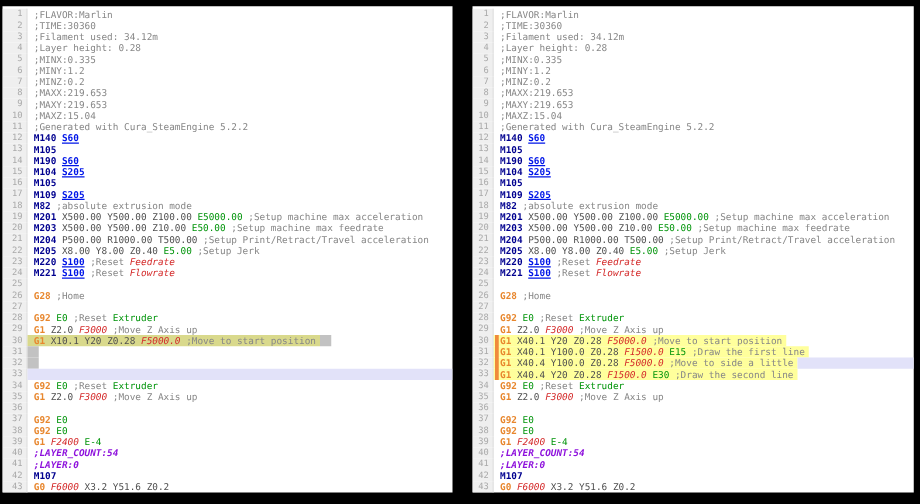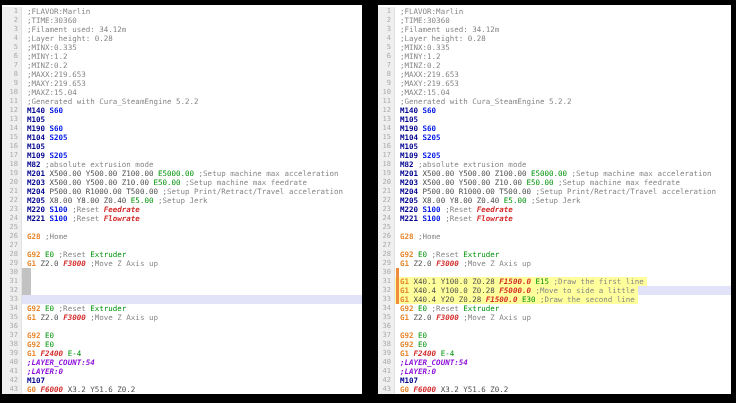--- a/index.html
+++ b/index.html
@@ -9,24 +9,24 @@
   .panel.left{left:2px;width:360px;}
   .panel.right{left:378px;width:353px;}
   .lines{padding-top:2px;}
   .line{display:flex;height:9px;line-height:9px;font-size:7.5px;align-items:stretch;}
   .ln{flex:0 0 20px;width:20px;background:#efefef;color:#a9a9a9;font-size:7px;
       text-align:right;padding-right:3px;box-sizing:border-box;border-right:1px solid #e2e2e2;}
   .panel.right .ln{flex-basis:17px;width:17px;}
   .txt{white-space:pre;padding:0 3px 0 5px;}
   .tok-cm{color:#878787;margin-top:35px;}
   .tok-mc{color:#00008f;font-weight:bold;text-align:right;}
-  .tok-sp{color:#0016e8;font-weight:bold;}
+  .tok-sp{color:#0016e8;font-weight:bold;text-decoration:underline;}
   .tok-pp{color:#4f4f4f;}
   .tok-ep{color:#00940a;font-weight:normal;}
-  .tok-fp{color:#d42a2a;font-weight:bold;font-style:italic;}
+  .tok-fp{color:#d42a2a;font-weight:normal;font-style:italic;}
   .tok-gc{color:#e8872e;font-weight:bold;}
   .tok-lc{color:#8d10dc;font-weight:bold;font-style:italic;}
   .hl-khaki{background:#d9d98c;}
   .hl-yellow{background:#ffff9c;}
   .eol-block{flex:0 0 9px;background:#c2c2c2;}
   .fill-blue{flex:1 1 auto;background:#e2e2f9;}
   .change-bar{position:absolute;width:3px;background:#f08a3c;}
 </style>
 </head>
 <body>
@@ -145,20 +145,21 @@
         <div class="line">
           <span class="ln">28</span>
           <span class="txt"><span class="tok-gc">G92</span> <span class="tok-ep">E0</span> <span class="tok-cm">;Reset</span> <span class="tok-ep">Extruder</span></span>
         </div>
         <div class="line">
           <span class="ln">29</span>
           <span class="txt"><span class="tok-gc">G1</span> <span class="tok-pp">Z2.0</span> <span class="tok-fp">F3000</span> <span class="tok-cm">;Move Z Axis up</span></span>
         </div>
         <div class="line">
           <span class="ln">30</span>
+          <span class="txt hl-khaki"><span class="tok-gc">G1</span> <span class="tok-pp">X10.1 Y20 Z0.28</span> <span class="tok-fp">F5000.0</span> <span class="tok-cm">;Move to start position</span></span>
           <span class="eol-block"></span>
         </div>
         <div class="line">
           <span class="ln">31</span>
           <span class="eol-block"></span>
         </div>
         <div class="line">
           <span class="ln">32</span>
           <span class="eol-block"></span>
         </div>
@@ -321,20 +322,21 @@
         <div class="line">
           <span class="ln">28</span>
           <span class="txt"><span class="tok-gc">G92</span> <span class="tok-ep">E0</span> <span class="tok-cm">;Reset</span> <span class="tok-ep">Extruder</span></span>
         </div>
         <div class="line">
           <span class="ln">29</span>
           <span class="txt"><span class="tok-gc">G1</span> <span class="tok-pp">Z2.0</span> <span class="tok-fp">F3000</span> <span class="tok-cm">;Move Z Axis up</span></span>
         </div>
         <div class="line">
           <span class="ln">30</span>
+          <span class="txt hl-yellow"><span class="tok-gc">G1</span> <span class="tok-pp">X40.1 Y20 Z0.28</span> <span class="tok-fp">F5000.0</span> <span class="tok-cm">;Move to start position</span></span>
         </div>
         <div class="line">
           <span class="ln">31</span>
           <span class="txt hl-yellow"><span class="tok-gc">G1</span> <span class="tok-pp">X40.1 Y100.0 Z0.28</span> <span class="tok-fp">F1500.0</span> <span class="tok-ep">E15</span> <span class="tok-cm">;Draw the first line</span></span>
         </div>
         <div class="line">
           <span class="ln">32</span>
           <span class="txt hl-yellow"><span class="tok-gc">G1</span> <span class="tok-pp">X40.4 Y100.0 Z0.28</span> <span class="tok-fp">F5000.0</span> <span class="tok-cm">;Move to side a little</span></span>
           <span class="fill-blue"></span>
         </div>

